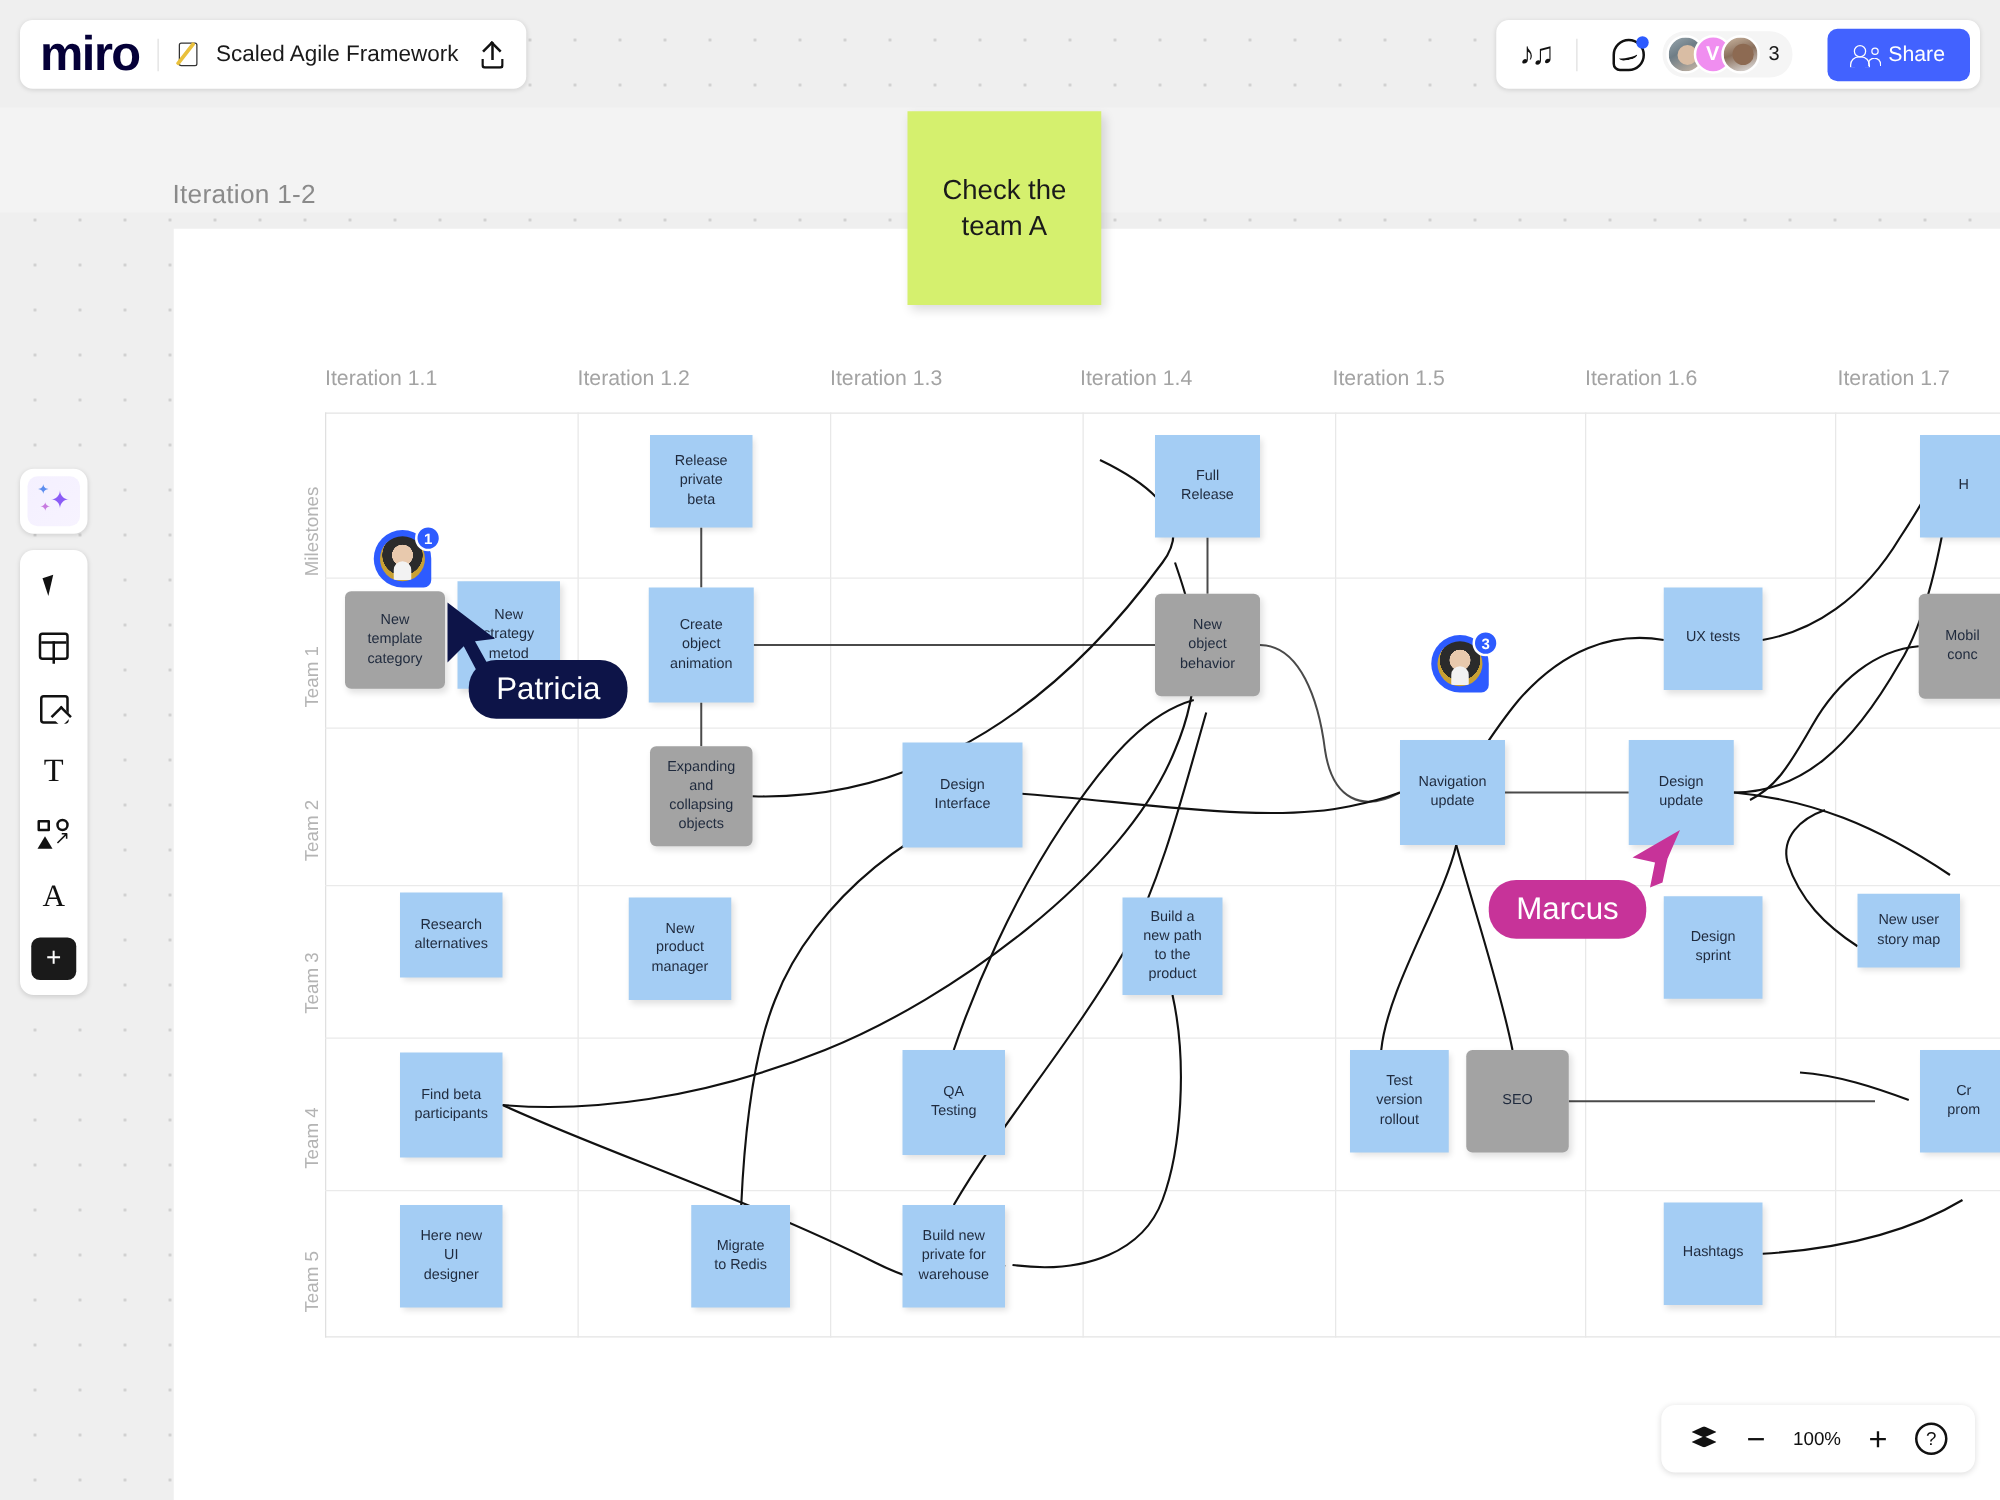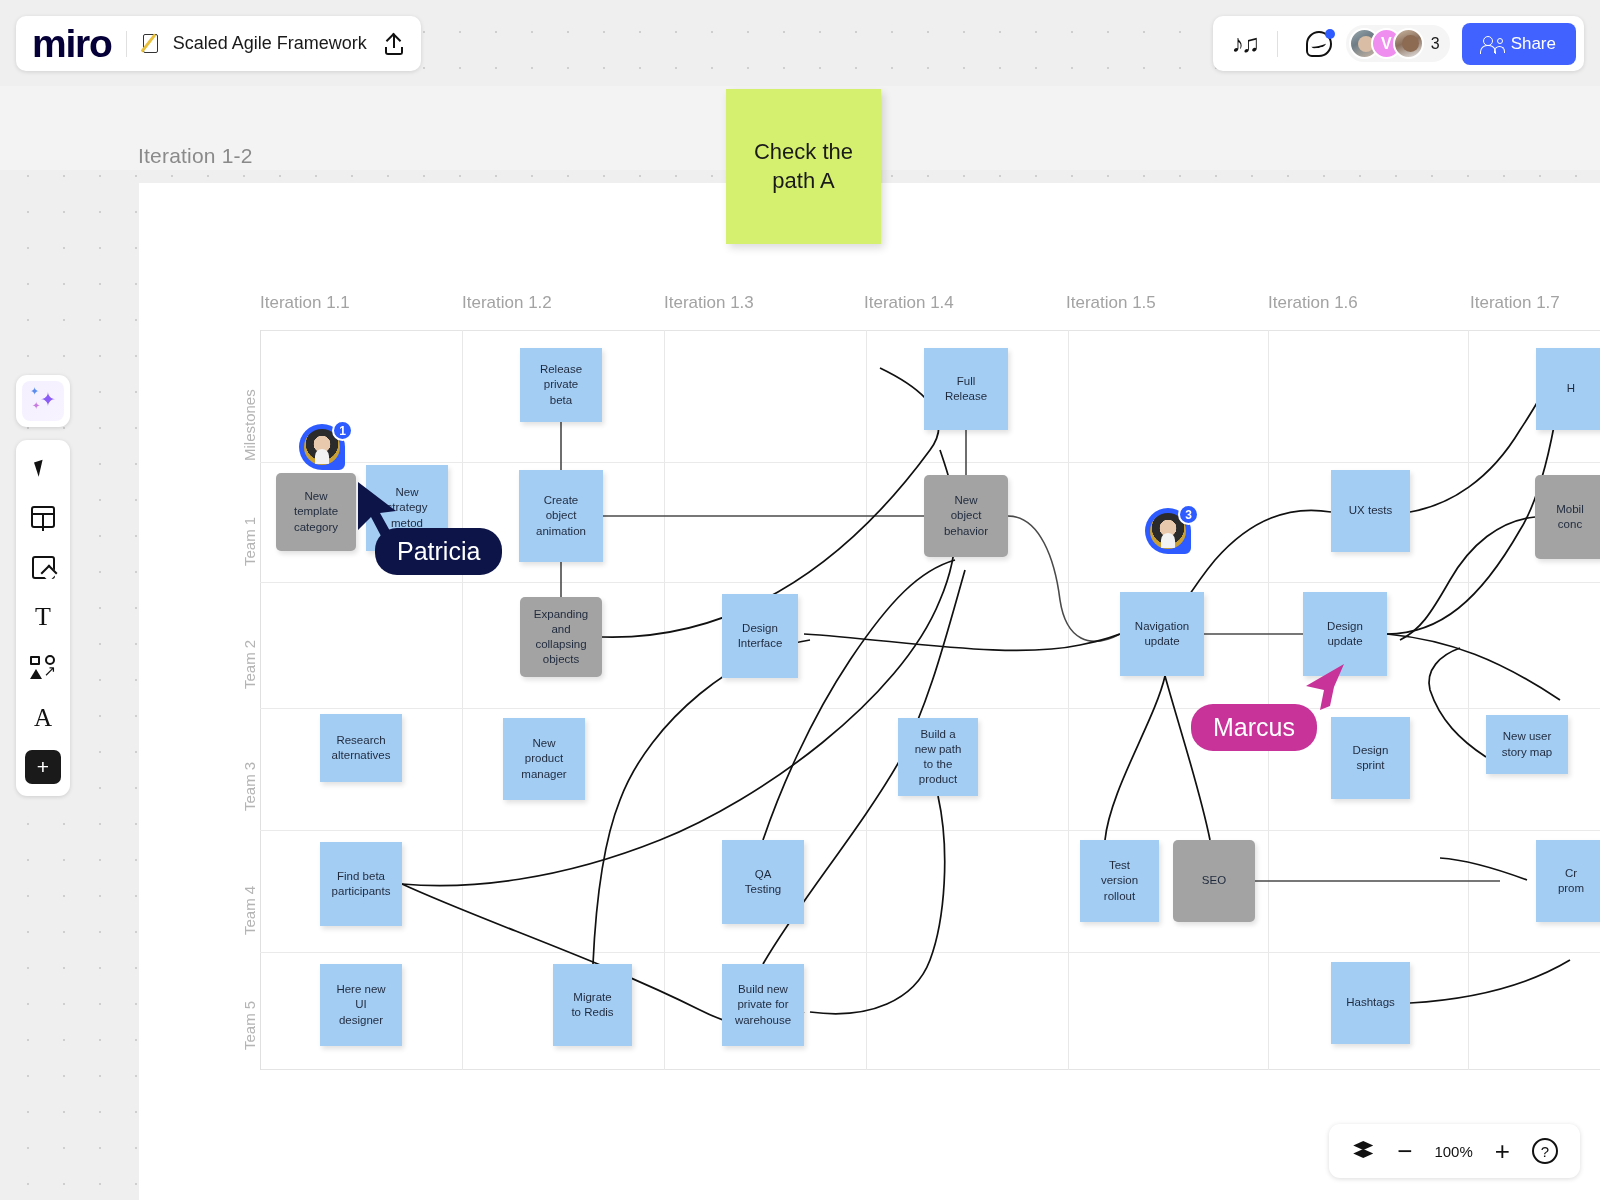--- a/index.html
+++ b/index.html
@@ -86,21 +86,21 @@
   }
   .avatars { display: flex; align-items: center; background: #f5f5f5; border-radius: 18px; padding: 3px 10px 3px 3px; }
   .av { width: 31px; height: 31px; border-radius: 50%; margin-right: -9px; border: 2px solid #fff; overflow: hidden; position: relative; }
   .av1 { background: linear-gradient(150deg,#9aa7ae 0%,#6e7d86 40%,#cdb9a6 100%); }
   .av1::after { content:""; position:absolute; left:7px; top:6px; width:16px; height:16px; border-radius:50%; background:#d9bda4; }
   .av2 { background: #f08ef0; display: flex; align-items: center; justify-content: center; color: #fff; font-size: 16px; font-weight: 600; border:2px solid #fff; }
   .av3 { background: linear-gradient(160deg,#cbb7a2 0%,#8a6f5c 45%,#e6e6e6 100%); }
   .av3::after { content:""; position:absolute; left:7px; top:5px; width:17px; height:17px; border-radius:50%; background:#8d6a52; }
   .av-count { margin-left: 16px; font-size: 16px; color: #1a1a1a; }
   .share-btn {
-    margin-left: 12px; height: 42px; background: #4262ff; color: #fff;
+    margin-left: 28px; height: 42px; background: #4262ff; color: #fff;
     border-radius: 8px; display: flex; align-items: center; gap: 9px;
     padding: 0 20px; font-size: 17px; cursor: pointer;
   }
   .share-people { width: 20px; height: 16px; position: relative; }
   .share-people::before { content:""; position:absolute; left:1px; top:0; width:8px; height:8px; border:1.9px solid #fff; border-radius:50%; }
   .share-people::after { content:""; position:absolute; left:-2px; top:9px; width:14px; height:8px; border:1.9px solid #fff; border-bottom:none; border-radius:7px 7px 0 0; }
   .share-p2 { position:absolute; right:-1px; top:2px; width:6px; height:6px; border:1.9px solid #fff; border-radius:50%; }
   .share-p2b { position:absolute; right:-3px; top:10px; width:11px; height:7px; border:1.9px solid #fff; border-bottom:none; border-radius:6px 6px 0 0; }
 
   
@@ -230,21 +230,21 @@
 <div id="app">
 
   <div class="canvas-bg"></div>
   <div class="frame-band"></div>
   <div class="frame-label">Iteration 1-2</div>
   <div class="frame-white"></div>
 
   <div class="sticky-green">
     <div>
       <div>Check the</div>
-      <div>path A</div>
+      <div>team A</div>
     </div>
   </div>
 
   <div class="grid">
     <div class="grid-border-t"></div>
     <div class="grid-border-b"></div>
     <div class="grid-border-l"></div>
     <div class="gline-v" style="left:202px"></div>
     <div class="gline-v" style="left:404px"></div>
     <div class="gline-v" style="left:606px"></div>
@@ -308,21 +308,21 @@
   <div class="card blue" style="left:520px;top:348px;width:82px;height:74px">Release private beta</div>
   <div class="card blue" style="left:924px;top:348px;width:84px;height:82px">Full Release</div>
   <div class="card white" style="left:276px;top:473px;width:80px;height:78px">New template category</div>
   <div class="card blue" style="left:366px;top:465px;width:82px;height:86px">New strategy metod</div>
   <div class="card blue" style="left:519px;top:470px;width:84px;height:92px">Create object animation</div>
   <div class="card white" style="left:924px;top:475px;width:84px;height:82px">New object behavior</div>
   <div class="card blue" style="left:1331px;top:470px;width:79px;height:82px">UX tests</div>
   <div class="card white" style="left:1535px;top:475px;width:70px;height:84px">Mobil conc</div>
   <div class="card blue" style="left:1536px;top:348px;width:70px;height:82px">H</div>
   <div class="card white" style="left:520px;top:597px;width:82px;height:80px">Expanding and collapsing objects</div>
-  <div class="card blue" style="left:722px;top:594px;width:76px;height:84px">Design Interface</div>
+  <div class="card blue" style="left:722px;top:594px;width:96px;height:84px">Design Interface</div>
   <div class="card blue" style="left:1120px;top:592px;width:84px;height:84px">Navigation update</div>
   <div class="card blue" style="left:1303px;top:592px;width:84px;height:84px">Design update</div>
   <div class="card blue" style="left:320px;top:714px;width:82px;height:68px">Research alternatives</div>
   <div class="card blue" style="left:503px;top:718px;width:82px;height:82px">New product manager</div>
   <div class="card blue" style="left:898px;top:718px;width:80px;height:78px">Build a new path to the product</div>
   <div class="card blue" style="left:1331px;top:717px;width:79px;height:82px">Design sprint</div>
   <div class="card blue" style="left:1486px;top:715px;width:82px;height:59px">New user story map</div>
   <div class="card blue" style="left:320px;top:842px;width:82px;height:84px">Find beta participants</div>
   <div class="card blue" style="left:722px;top:840px;width:82px;height:84px">QA Testing</div>
   <div class="card blue" style="left:1080px;top:840px;width:79px;height:82px">Test version rollout</div>

